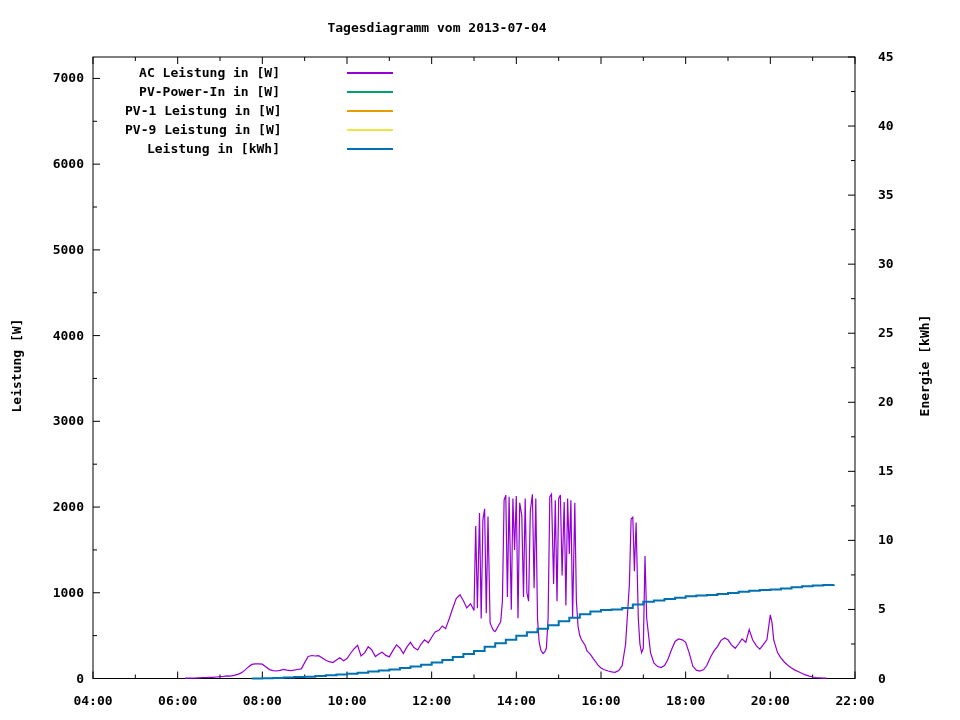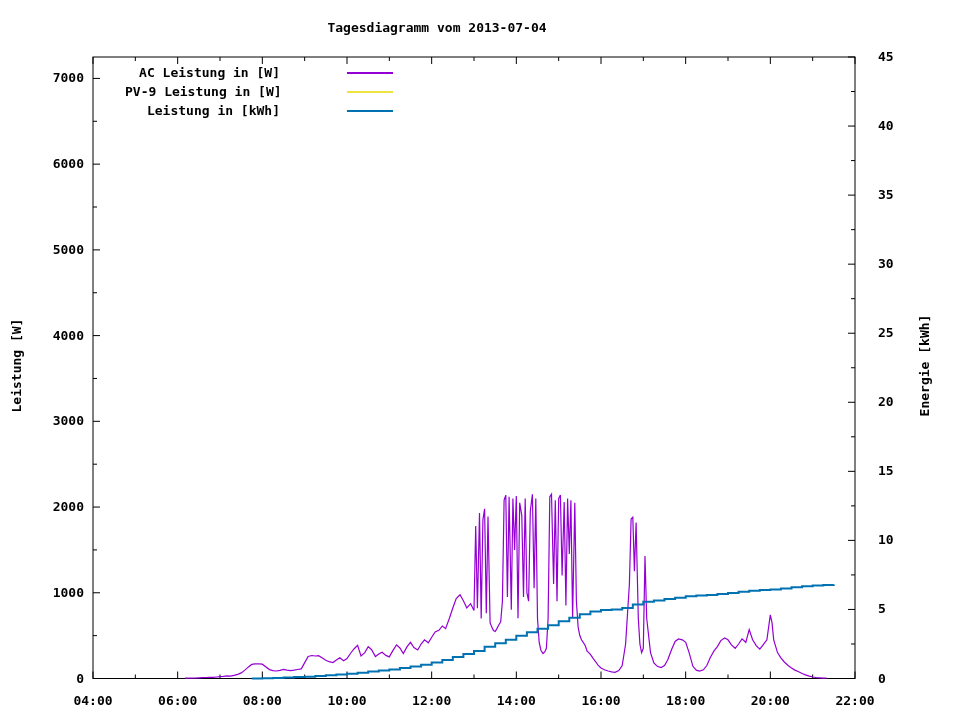--- a/index.html
+++ b/index.html
@@ -131,20 +131,28 @@
     <polyline points="184.9,678.2 188.3,678.1 191.6,678.2 195.4,678.0 198.8,677.8 202.2,677.6 206.0,677.5 209.4,677.3 212.8,677.4 216.6,677.0 220.0,676.7 223.4,676.4 227.2,675.9 230.6,676.1 234.0,675.4 237.8,674.4 241.2,672.9 244.6,670.4 248.4,666.9 251.8,664.4 255.1,663.8 258.9,663.9 262.3,664.2 265.7,666.7 269.5,669.6 272.9,670.6 276.3,671.0 280.1,670.3 283.5,669.4 286.9,670.1 290.7,670.6 294.1,670.2 297.5,669.5 301.3,668.9 304.7,662.6 308.1,656.4 311.9,655.5 315.3,656.0 318.6,655.7 322.4,658.1 325.8,660.2 329.2,661.7 333.0,662.6 336.4,660.0 339.8,657.8 343.6,660.8 347.0,658.6 350.4,653.5 354.2,648.7 357.6,645.4 361.0,656.0 364.8,652.6 368.2,646.6 371.6,649.7 375.4,656.6 378.8,654.0 382.1,652.3 385.9,655.4 389.3,656.9 392.7,650.9 396.5,644.9 399.9,648.0 403.3,653.5 407.1,646.6 410.5,642.3 413.9,647.5 417.7,650.0 421.1,644.0 424.5,639.8 428.3,642.8 431.7,637.2 435.1,632.0 438.9,630.3 442.3,626.0 445.6,628.6 449.4,618.3 452.8,608.0 456.2,598.6 460.0,594.8 463.4,600.8 466.8,608.0 470.6,603.7 474.0,610.6 475.7,525.9 477.4,608.2 479.5,513.1 481.2,618.5 482.9,519.9 484.6,508.8 486.3,613.3 488.0,516.5 490.1,622.8 491.8,627.1 493.5,630.5 495.2,631.5 496.9,628.6 498.6,625.2 500.7,621.8 502.4,601.2 504.1,500.2 505.8,495.1 507.4,596.9 509.1,496.8 511.3,609.7 512.9,498.5 514.6,549.9 516.3,495.9 518.0,618.3 519.7,502.8 521.8,515.6 523.5,596.9 525.2,498.5 526.9,592.6 528.6,601.2 530.3,511.2 532.4,494.2 534.1,588.3 535.8,498.5 537.5,618.5 539.2,642.5 540.9,650.2 543.0,653.5 544.7,651.9 546.4,648.3 548.1,618.3 549.8,496.8 551.5,494.2 553.6,584.0 555.3,500.2 557.0,601.2 558.7,498.5 560.4,495.1 562.1,575.5 564.2,501.9 565.9,605.5 567.6,498.5 569.3,554.0 570.9,500.2 572.6,618.3 574.8,502.8 576.4,601.2 578.1,626.9 579.8,635.5 581.5,639.8 583.2,642.3 585.3,645.8 587.0,650.9 588.7,652.6 590.4,654.3 592.1,656.9 593.8,659.5 595.9,662.0 597.6,664.6 599.3,666.3 601.0,668.0 604.4,669.8 608.2,671.0 611.6,671.8 615.0,672.3 618.8,670.6 622.2,665.5 625.6,644.0 629.4,584.0 631.1,519.1 632.8,517.3 634.4,571.3 636.1,522.5 638.3,618.3 639.9,644.0 641.6,652.6 643.3,648.3 645.0,555.9 646.7,618.3 650.5,652.6 653.9,662.9 657.3,666.3 661.1,667.5 664.5,665.5 667.9,659.5 671.7,649.2 675.1,641.5 678.5,638.9 682.3,639.8 685.7,642.3 689.1,652.6 692.9,666.3 696.3,670.1 699.6,671.0 703.4,669.8 706.8,665.5 710.2,657.8 714.0,650.9 717.4,646.6 720.8,640.6 724.6,638.0 728.0,639.8 731.4,644.9 735.2,648.3 738.6,644.0 742.0,638.9 745.8,642.3 749.2,629.5 752.6,639.8 756.4,645.8 759.8,649.2 763.1,644.9 766.9,639.8 770.3,614.9 772.0,622.6 773.7,639.8 777.5,652.6 780.9,657.8 784.3,662.0 788.1,665.5 791.5,668.0 794.9,670.1 798.7,671.8 802.1,673.5 805.5,674.9 809.3,676.1 812.7,677.0 816.1,677.5 819.9,677.8 823.3,678.1 826.6,678.2" fill="none" stroke="#9400d3" stroke-width="1.2"></polyline>
     <polyline points="251.8,678.5 262.3,678.5 262.3,678.2 272.9,678.2 272.9,677.9 283.5,677.9 283.5,677.5 294.1,677.5 294.1,677.1 304.7,677.1 304.7,676.7 315.3,676.7 315.3,676.0 325.8,676.0 325.8,675.2 336.4,675.2 336.4,674.5 347.0,674.5 347.0,673.7 357.6,673.7 357.6,672.7 368.2,672.7 368.2,671.6 378.8,671.6 378.8,670.6 389.3,670.6 389.3,669.5 399.9,669.5 399.9,668.1 410.5,668.1 410.5,666.5 421.1,666.5 421.1,664.7 431.7,664.7 431.7,662.6 442.3,662.6 442.3,659.9 452.8,659.9 452.8,657.1 463.4,657.1 463.4,653.9 474.0,653.9 474.0,650.9 484.6,650.9 484.6,646.7 495.2,646.7 495.2,643.3 505.8,643.3 505.8,639.8 516.3,639.8 516.3,635.7 526.9,635.7 526.9,632.2 537.5,632.2 537.5,628.8 548.1,628.8 548.1,625.3 558.7,625.3 558.7,621.2 569.3,621.2 569.3,617.7 579.8,617.7 579.8,614.3 590.4,614.3 590.4,611.5 601.0,611.5 601.0,610.1 611.6,610.1 611.6,609.4 622.2,609.4 622.2,608.1 632.8,608.1 632.8,604.6 643.3,604.6 643.3,601.8 653.9,601.8 653.9,600.5 664.5,600.5 664.5,599.1 675.1,599.1 675.1,597.7 685.7,597.7 685.7,596.3 696.3,596.3 696.3,595.6 706.8,595.6 706.8,594.9 717.4,594.9 717.4,594.0 728.0,594.0 728.0,592.9 738.6,592.9 738.6,591.8 749.2,591.8 749.2,590.8 759.8,590.8 759.8,590.1 770.3,590.1 770.3,589.4 780.9,589.4 780.9,588.5 791.5,588.5 791.5,587.3 802.1,587.3 802.1,586.2 812.7,586.2 812.7,585.4 823.3,585.4 823.3,584.9 833.8,584.9 833.8,584.6" fill="none" stroke="#0072b2" stroke-width="2"></polyline>
   </svg>
 
 <div class="legend">
   <div class="legend-row">
     <span class="legend-label">AC Leistung in [W]</span>
     <span class="legend-swatch" style="background: rgb(148, 0, 211);"></span>
   </div>
   <div class="legend-row">
+    <span class="legend-label">PV-Power-In in [W]</span>
+    <span class="legend-swatch" style="background: rgb(0, 158, 115);"></span>
+  </div>
+  <div class="legend-row">
+    <span class="legend-label">PV-1 Leistung in [W]</span>
+    <span class="legend-swatch" style="background: rgb(230, 159, 0);"></span>
+  </div>
+  <div class="legend-row">
     <span class="legend-label">PV-9 Leistung in [W]</span>
     <span class="legend-swatch" style="background: rgb(240, 228, 66);"></span>
   </div>
   <div class="legend-row">
     <span class="legend-label">Leistung in [kWh]</span>
     <span class="legend-swatch" style="background: rgb(0, 114, 178);"></span>
   </div>
 </div>
 
 </body></html>

